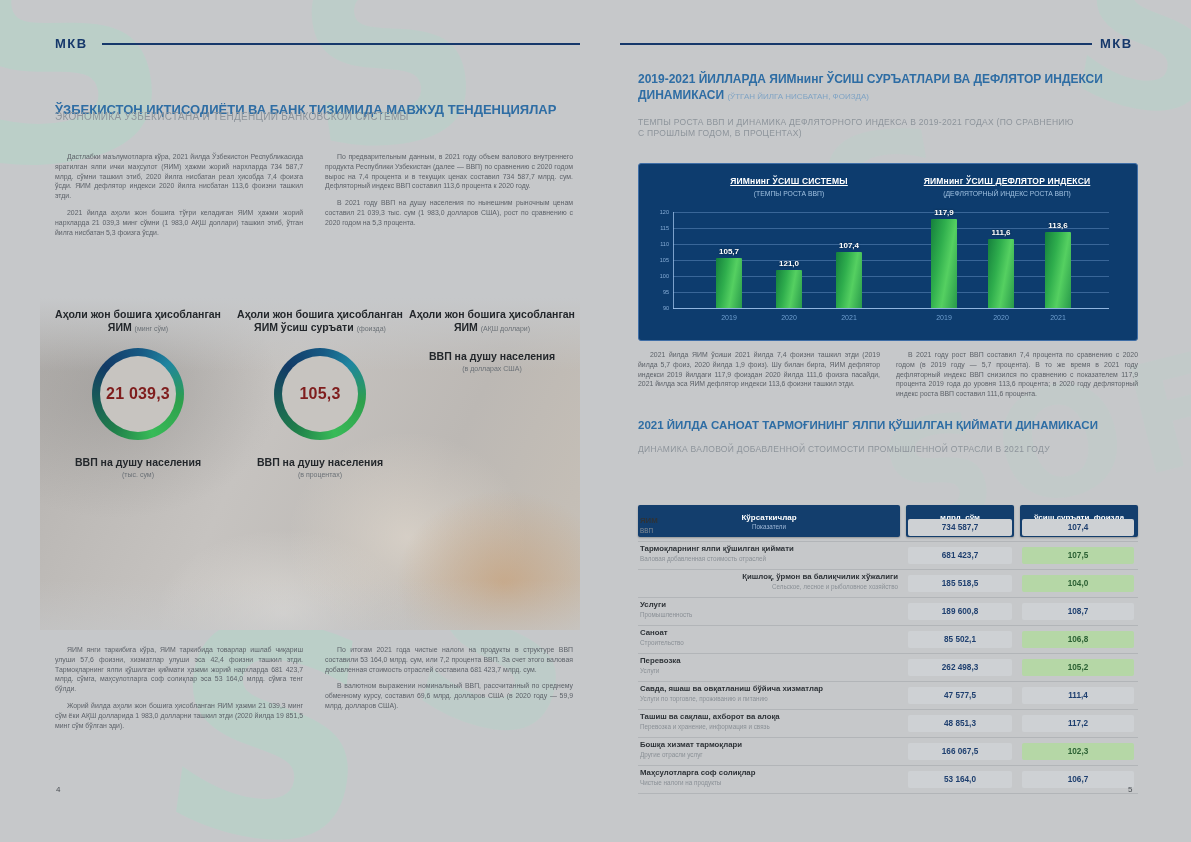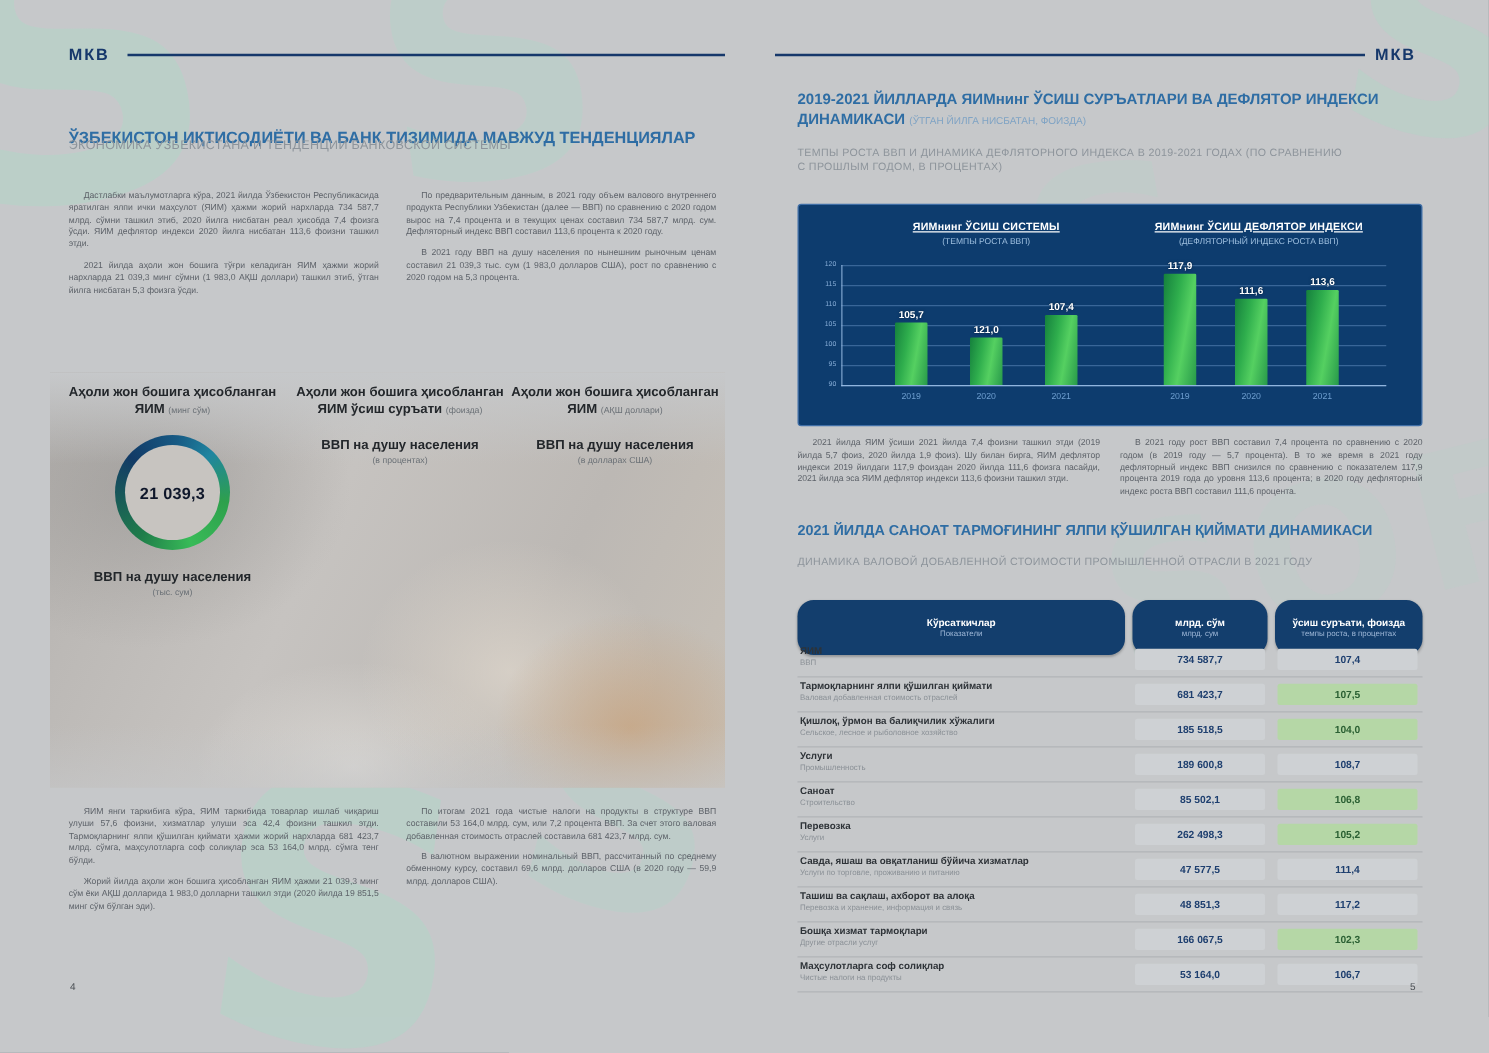--- a/index.html
+++ b/index.html
@@ -26,37 +26,37 @@
       radial-gradient(180px 120px at 45% 95%, rgba(230,228,224,.6), rgba(230,228,224,0) 70%),
       linear-gradient(115deg,#b5b2af 0%,#c6c3c0 40%,#bcb8b4 70%,#c8c1b7 100%);}
   .photo:after{content:"";position:absolute;inset:0;background:linear-gradient(to bottom,var(--page_bg,#c6c8ca),rgba(198,200,202,0) 22%,rgba(198,200,202,0) 85%,rgba(198,200,202,.55));}
   .stat{position:absolute;width:170px;text-align:center;}
   .stat-head{font-size:10.5px;font-weight:bold;color:#23272b;line-height:1.25;}
   .stat-head .sm{font-size:7px;font-weight:normal;color:#6a7076;}
   .ring{width:92px;height:92px;border-radius:50%;margin:14px auto 0;
     background:conic-gradient(from -50deg,#123a66 0deg,#175a84 55deg,#1f85a0 95deg,#2ea04c 150deg,#38bb58 210deg,#1f7d4a 265deg,#123a66 360deg);
     display:flex;align-items:center;justify-content:center;}
   .ring-in{width:76px;height:76px;border-radius:50%;background:#c7c4c0;display:flex;align-items:center;justify-content:center;}
-  .stat-val{font-size:13px;font-weight:bold;color:#0f172a;letter-spacing:.2px;}
+  .stat-val{font-size:16px;font-weight:bold;color:#7f1d1d;letter-spacing:.2px;}
   .stat-cap{margin-top:16px;font-size:10.5px;font-weight:bold;color:#23272b;line-height:1.25;}
   .stat-cap .sm2{display:block;font-size:7px;font-weight:normal;color:#6a7076;margin-top:2px;}
   .pagenum{position:absolute;font-size:8px;color:#4a4f54;}
   
   .panel{position:absolute;left:638px;top:163px;width:500px;height:178px;background:var(--panel,#0d3c6e);border:1px solid #3f6ea6;border-radius:3px;}
   .grp-title{position:absolute;top:12px;width:220px;text-align:center;color:#fff;font-size:8.5px;font-weight:bold;text-decoration:underline;letter-spacing:.2px;}
   .grp-sub{position:absolute;top:26px;width:220px;text-align:center;color:#9fc0e0;font-size:6.8px;}
   .grid{position:absolute;left:34px;width:436px;height:1px;background:rgba(125,165,215,.40);}
   .ytick{position:absolute;left:6px;width:24px;text-align:right;font-size:5.5px;color:#87add7;}
   .yaxis{position:absolute;left:34px;top:48px;width:1px;height:97px;background:rgba(160,195,235,.75);}
   .xaxis{position:absolute;left:34px;top:144px;width:436px;height:1px;background:rgba(160,195,235,.85);}
   .bar{position:absolute;width:26px;background:linear-gradient(100deg,#15803d 0%,#2fae4d 35%,#55d061 62%,#27994a 100%);border-radius:1px 1px 0 0;}
   .bar-val{position:absolute;width:44px;text-align:center;color:#fff;font-size:8px;font-weight:bold;text-shadow:0 0 2px rgba(0,0,0,.5);}
   .xlab{position:absolute;top:150px;width:44px;text-align:center;color:#6f9fd0;font-size:7px;}
   
-  .thead-cell{position:absolute;height:44px;background:var(--table_header,#133e6d);border-radius:13px;color:#fff;display:flex;flex-direction:column;align-items:center;justify-content:center;box-shadow:0 1px 2px rgba(0,0,0,.25);}
+  .thead-cell{position:absolute;height:32px;background:var(--table_header,#133e6d);border-radius:2px;color:#fff;display:flex;flex-direction:column;align-items:center;justify-content:center;box-shadow:0 1px 2px rgba(0,0,0,.25);margin-top:25px;}
   .thead-cell .tl{font-size:8px;font-weight:bold;}
   .thead-cell .ts{font-size:6.3px;color:#9fb8d8;margin-top:1px;}
   .trow{position:absolute;left:638px;width:500px;height:28px;border-bottom:1px solid rgba(120,125,130,.25);}
   .tname{position:absolute;left:2px;top:3px;width:258px;}
   .tname .nm{font-size:7.8px;font-weight:bold;color:#2e3338;line-height:1.15;}
   .tname .ru{font-size:6.3px;color:#8a9096;margin-top:1px;}
   .tval{position:absolute;left:270px;top:5px;width:104px;height:17px;background:var(--box_gray,#ced1d4);border-radius:2px;display:flex;align-items:center;justify-content:center;font-size:8.2px;font-weight:bold;color:var(--num_navy,#1e3f6f);}
   .tpct{position:absolute;left:384px;top:5px;width:112px;height:17px;background:var(--box_gray,#ced1d4);border-radius:2px;display:flex;align-items:center;justify-content:center;font-size:8.2px;font-weight:bold;color:var(--num_navy,#1e3f6f);}
   .tpct.green{background:var(--green_cell,#b5d7a6);color:#2c6134;}
 </style>
@@ -100,20 +100,25 @@
         <div class="stat-head">Аҳоли жон бошига ҳисобланган ЯИМ <span class="sm">(минг сўм)</span></div>
         <div class="ring">
           <div class="ring-in">
             <span class="stat-val">21 039,3</span>
           </div>
         </div>
         <div class="stat-cap">ВВП на душу населения<span class="sm2">(тыс. сум)</span></div>
       </div>
       <div class="stat" style="left: 235px; top: 308px;">
         <div class="stat-head">Аҳоли жон бошига ҳисобланган ЯИМ ўсиш суръати <span class="sm">(фоизда)</span></div>
+        <div class="ring">
+          <div class="ring-in">
+            <span class="stat-val">105,3</span>
+          </div>
+        </div>
         <div class="stat-cap">ВВП на душу населения<span class="sm2">(в процентах)</span></div>
       </div>
       <div class="stat" style="left: 407px; top: 308px;">
         <div class="stat-head">Аҳоли жон бошига ҳисобланган ЯИМ <span class="sm">(АҚШ доллари)</span></div>
         <div class="stat-cap">ВВП на душу населения<span class="sm2">(в долларах США)</span></div>
       </div>
     </div>
 
   <div class="cols" id="left-bottom" style="left:55px;top:645px;width:520px;">
       <div class="col">
@@ -211,21 +216,21 @@
         <div class="tpct">107,4</div>
       </div>
       <div class="trow" style="top: 542px;">
         <div class="tname">
           <div class="nm">Тармоқларнинг ялпи қўшилган қиймати</div>
           <div class="ru">Валовая добавленная стоимость отраслей</div>
         </div>
         <div class="tval">681 423,7</div>
         <div class="tpct green">107,5</div>
       </div>
-      <div class="trow" style="top: 570px;">
+      <div class="trow" style="top: 570px; text-align: right;">
         <div class="tname">
           <div class="nm">Қишлоқ, ўрмон ва балиқчилик хўжалиги</div>
           <div class="ru">Сельское, лесное и рыболовное хозяйство</div>
         </div>
         <div class="tval">185 518,5</div>
         <div class="tpct green">104,0</div>
       </div>
       <div class="trow" style="top: 598px;">
         <div class="tname">
           <div class="nm">Услуги</div>

